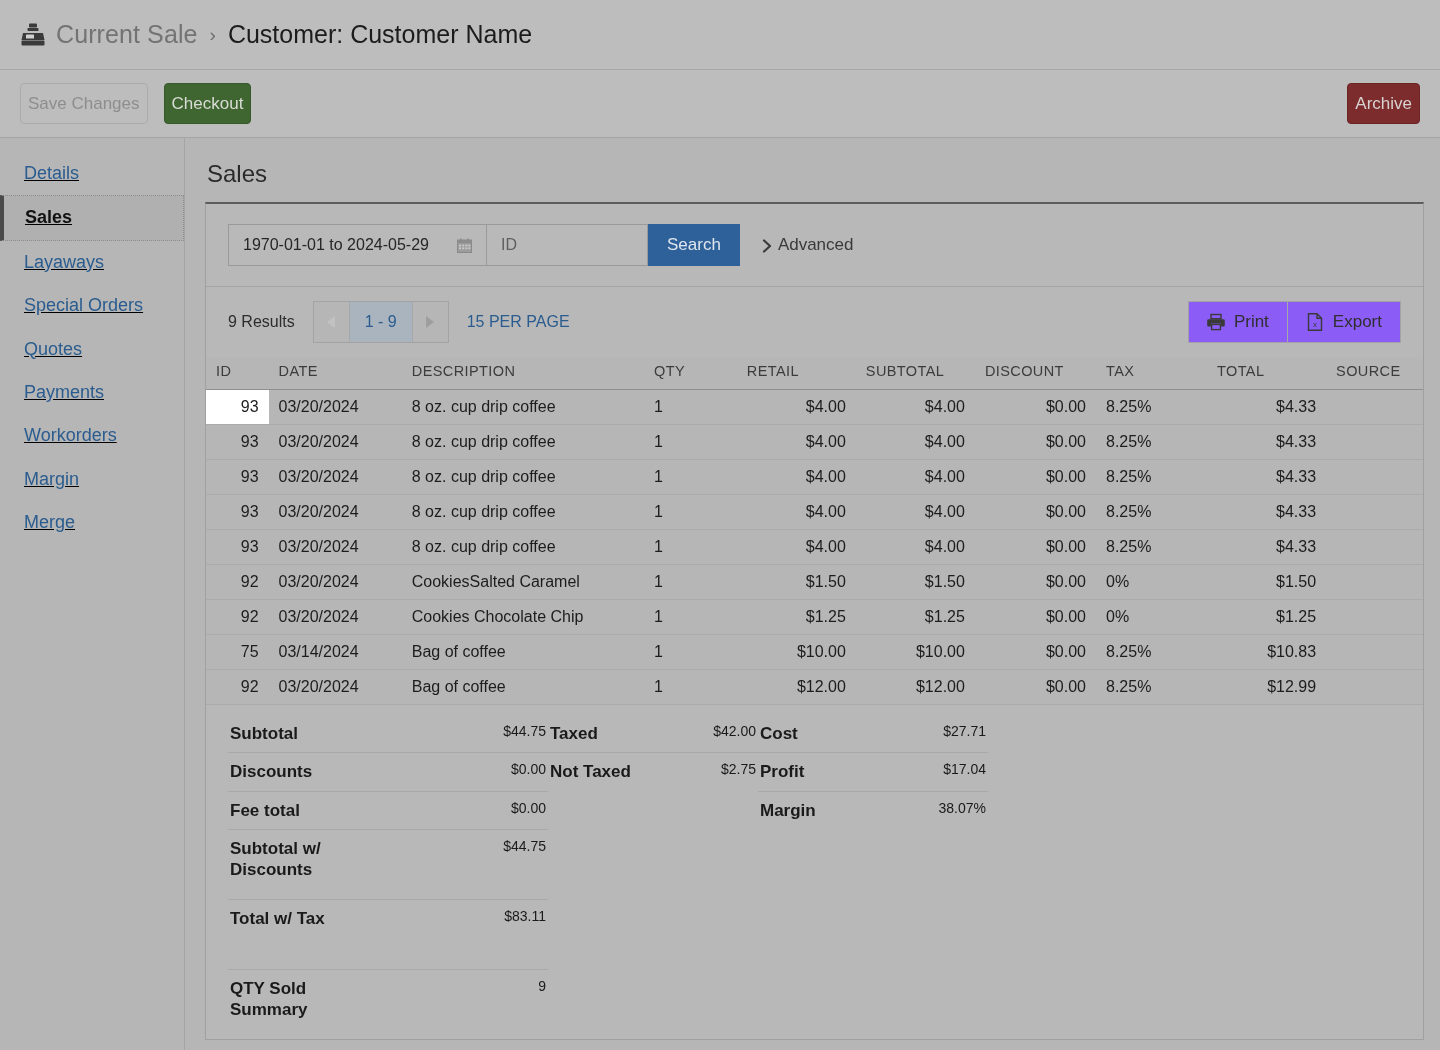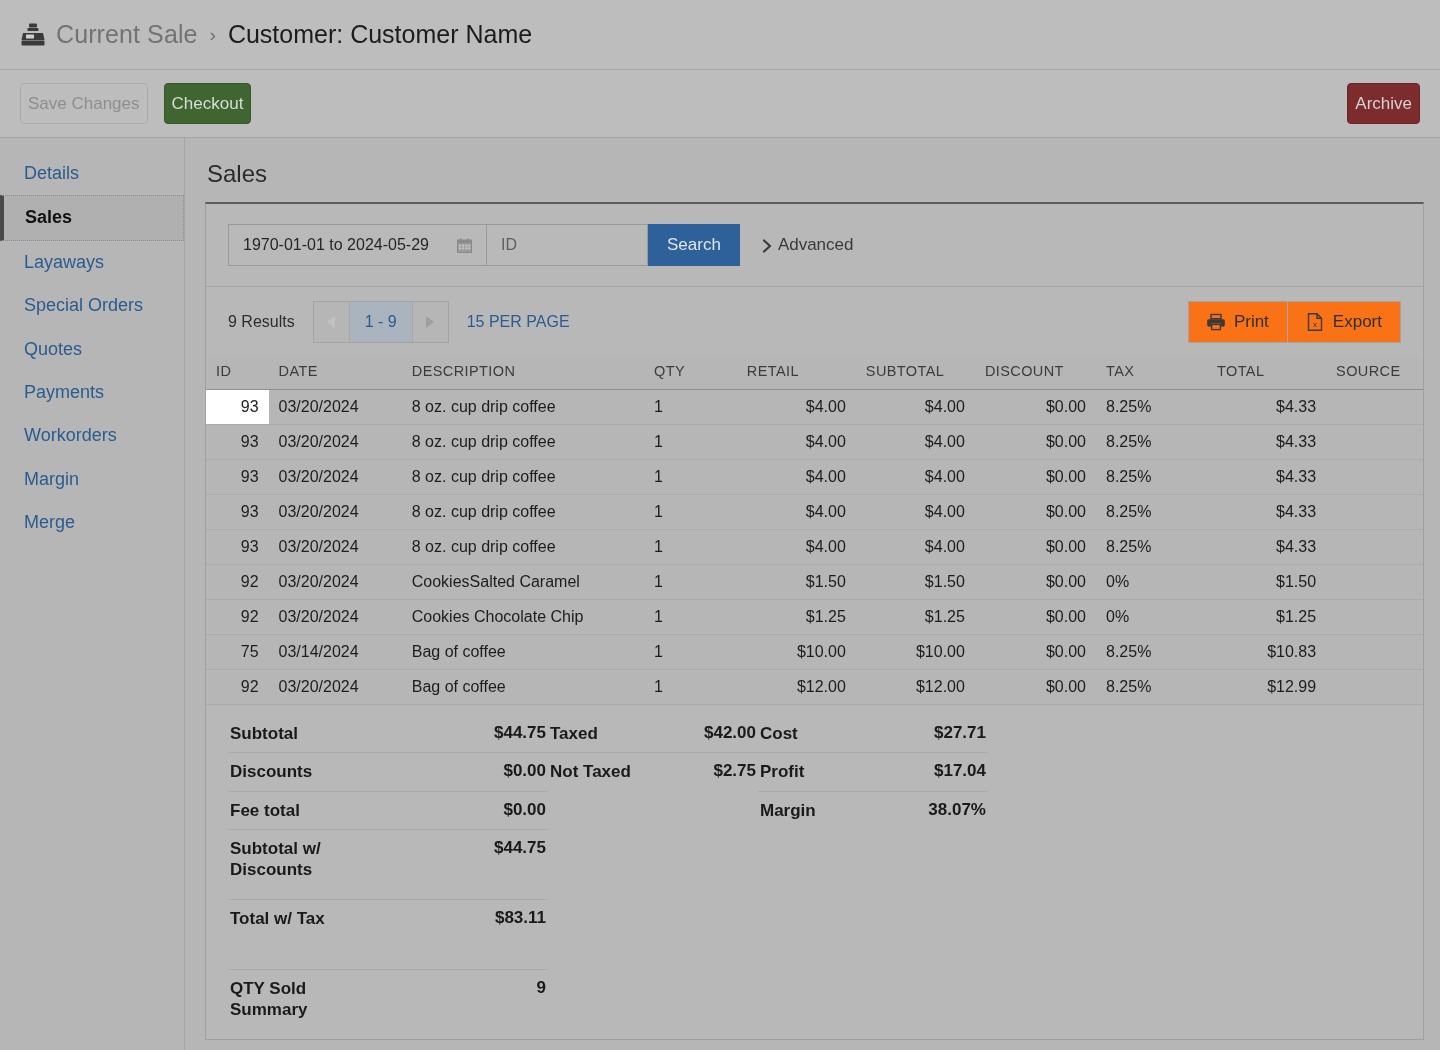--- a/index.html
+++ b/index.html
@@ -69,20 +69,21 @@
   
   .body-wrap { display: flex; height: 912px; }
 
   
   .sidebar {
     width: 185px;
     flex: 0 0 185px;
     border-right: 1px solid #a5a5a5;
     padding-top: 14px;
     background: #b6b6b6;
+    text-decoration: underline;
   }
   .nav-item {
     display: block;
     padding: 10px 0 10px 24px;
     font-size: 18px;
     color: #2a5c8f;
     cursor: pointer;
     line-height: 1.3;
   }
   .nav-item.active {
@@ -182,21 +183,21 @@
     color: #2a5c8f;
     font-size: 16px;
   }
   .perpage { font-size: 16px; color: #2a5c8f; cursor: pointer; }
   .right-tools { margin-left: auto; display: flex; border: 1px solid #a3a3a3; }
   .tool-btn {
     display: flex; align-items: center; gap: 9px;
     padding: 10px 18px;
     font-size: 17px;
     color: #2f2f2f;
-    background: #f97316;
+    background: #8b5cf6;
     cursor: pointer;
   }
   .tool-btn + .tool-btn { border-left: 1px solid #a8a8a8; }
   .tool-icon { width: 18px; height: 18px; }
 
   
   table.grid { width: 100%; border-collapse: collapse; table-layout: fixed; }
   table.grid th {
     font-size: 14.5px;
     font-weight: normal;
@@ -246,21 +247,21 @@
     display: flex;
     justify-content: space-between;
     align-items: flex-start;
     padding: 8px 2px;
     border-bottom: 1px solid #a9a9a9;
     gap: 10px;
   }
   .trow.noline { border-bottom: none; }
   .trow.tall { min-height: 70px; }
   .tlabel { font-size: 17px; font-weight: bold; color: #1a1a1a; line-height: 1.25; max-width: 120px; }
-  .tval { font-size: 17px; color: #1a1a1a; text-align: right; white-space: nowrap; font-weight: bold; }
+  .tval { font-size: 14px; color: #1a1a1a; text-align: right; white-space: nowrap; }
 </style>
 </head>
 <body>
 
 <div class="topbar">
   <span class="register-icon">
     <svg viewBox="0 0 26 26" width="26" height="26">
       <rect x="9" y="1.5" width="8" height="4" rx="1" fill="#3a3a3a"></rect>
       <rect x="7.5" y="6" width="11" height="3" rx="0.8" fill="#3a3a3a"></rect>
       <path d="M3 11 h20 l1.5 7 h-23 z" fill="#3a3a3a"></path>

